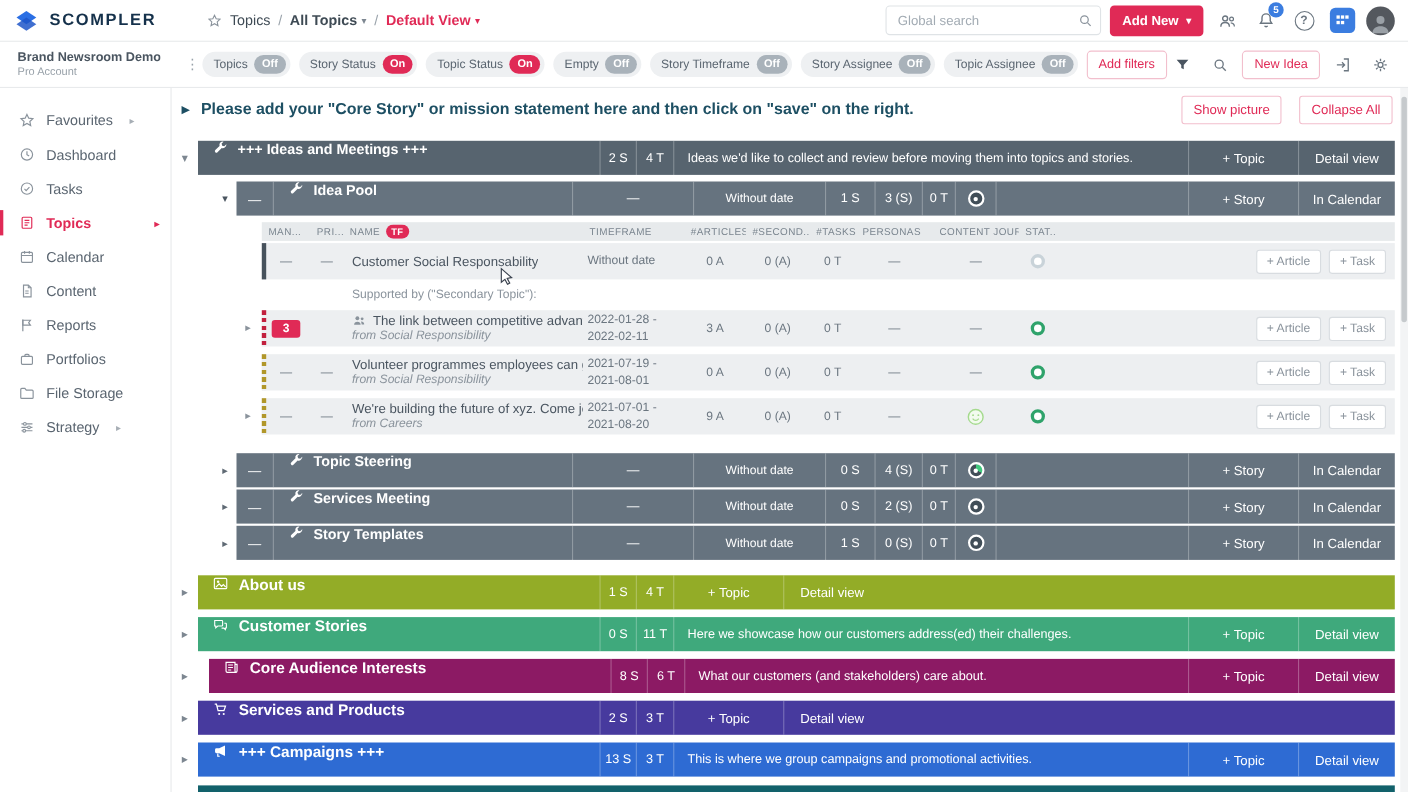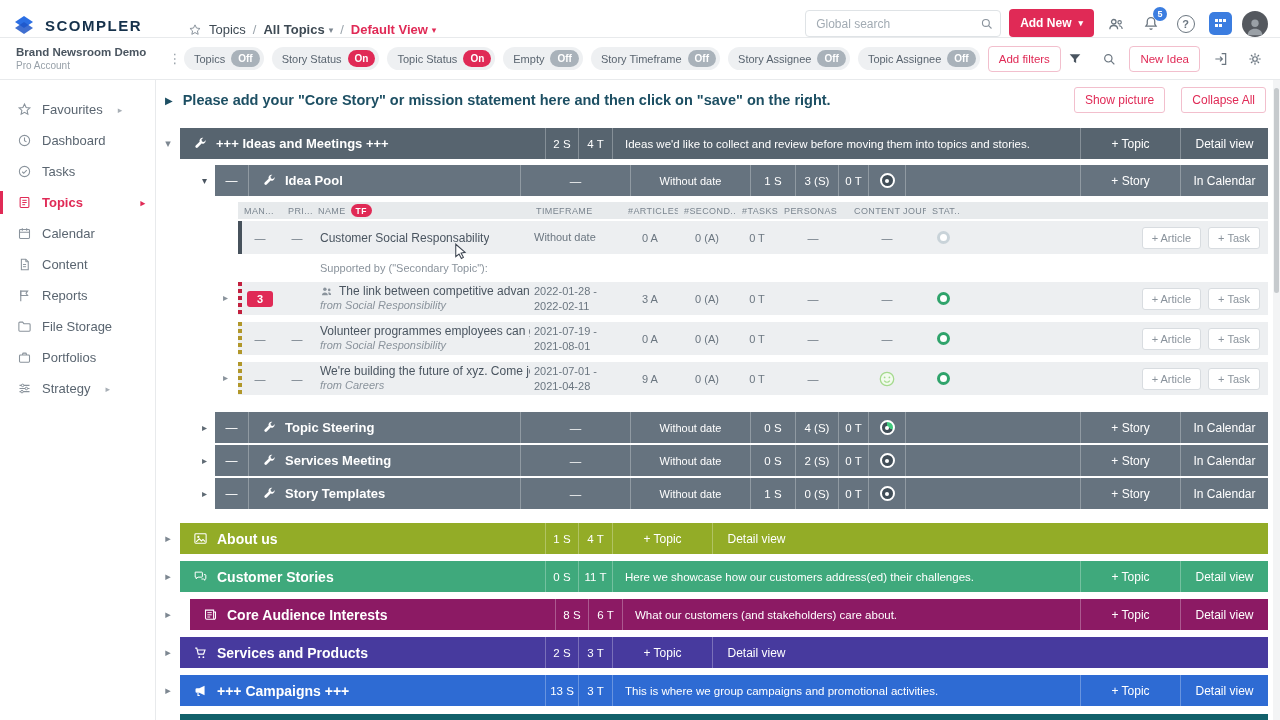--- a/index.html
+++ b/index.html
@@ -3,21 +3,21 @@
 <meta charset="utf-8">
 <style>
 *{box-sizing:border-box;margin:0;padding:0}
 html,body{width:1280px;height:720px;overflow:hidden}
 body{font-family:"Liberation Sans",sans-serif;background:#fff;color:#4a5560;position:relative;font-size:13px}
 :root{--accent:#e02a56}
 svg{display:block}
 .i14{width:14px;height:14px}.i15{width:15px;height:15px}.i16{width:16px;height:16px}.i18{width:18px;height:18px}
 
 
-.topbar{height:38px;display:flex;align-items:flex-end;gap:8px;padding:0 12px;border-bottom:1px solid #e8eaec;background:#fff;position:relative;z-index:6}
+.topbar{height:38px;display:flex;align-items:center;gap:8px;padding:0 12px;border-bottom:1px solid #e8eaec;background:#fff;position:relative;z-index:6}
 .logo{display:flex;align-items:center;gap:9px;width:148px}
 .brand{font-weight:700;font-size:15px;letter-spacing:1.5px;color:#15314b}
 .crumbs{display:flex;align-items:center;gap:7px;font-size:13px;color:#3e4a54;margin-left:20px}
 .crumbs .sep{color:#9aa3ab}
 .dd{display:flex;align-items:center;gap:4px;cursor:pointer}
 .dd .car{font-size:9px;color:#7d8791}
 .dd.red,.dd.red .car{color:var(--accent)}
 .search{margin-left:auto;position:relative;width:196px}
 .search input{width:100%;height:27px;border:1px solid #dfe3e6;border-radius:4px;padding:0 28px 0 10px;font-size:12px;color:#4a5560;outline:none;font-family:inherit}
 .search input::placeholder{color:#a2abb3}
@@ -61,21 +61,21 @@
 .banner .arrow{color:#1d4f63;font-size:10px}
 .banner .btext{color:#1d4f63;font-weight:700;font-size:14.5px;flex:1;white-space:nowrap;overflow:hidden}
 .banner .linkbtn{margin-left:6px;border-radius:3px;font-size:12px}
 
 
 .row{display:flex;align-items:stretch;margin-bottom:6px}
 .gutter{width:24px;flex:none;display:flex;align-items:center;justify-content:center;color:#7d8791;font-size:11px}
 .subgutter{width:35px;flex:none;display:flex;align-items:center;justify-content:flex-end;padding-right:8px;color:#5f6a74;font-size:10px}
 .bar{flex:1;height:31px;display:flex;align-items:stretch;color:#fff;overflow:hidden}
 .cell{display:flex;align-items:center;justify-content:center;border-left:1px solid rgba(255,255,255,.28);font-size:11.5px;white-space:nowrap}
-.ttl{display:flex;align-items:center;gap:9px;padding-left:13px;border-left:none;white-space:nowrap;overflow:hidden}
+.ttl{display:flex;align-items:flex-start;gap:9px;padding-left:13px;border-left:none;white-space:nowrap;overflow:hidden}
 .hdrbar{background:#57646f}
 .hdr-ttl{width:365px;font-size:13px;font-weight:700}
 .cs{width:33px}.ct{width:34px}
 .desc{flex:1;justify-content:flex-start;padding:0 12px;font-size:11.5px;overflow:hidden}
 .bbtn{width:100px;cursor:pointer;font-size:12px}
 .bbtn2{width:88px;cursor:pointer;font-size:12px}
 .subbar{background:#66737f}
 .assignee{width:33px;font-size:12px}
 .sub-ttl{width:272px;font-size:13px;font-weight:600;border-left:1px solid rgba(255,255,255,.28)}
 .mdash{width:110px}.mtf{width:120px;font-size:11px}.ms{width:45px}.ms2{width:43px}.mt{width:30px}.mst{width:37px}
@@ -403,29 +403,29 @@
         <span>Content</span>
       </div>
     <div class="sitem">
         <svg class="i15">
           <use href="#flag"></use>
         </svg>
         <span>Reports</span>
       </div>
     <div class="sitem">
         <svg class="i15">
+          <use href="#case"></use>
+        </svg>
+        <span>Portfolios</span>
+      </div>
+    <div class="sitem">
+        <svg class="i15">
           <use href="#folder"></use>
         </svg>
         <span>File Storage</span>
-      </div>
-    <div class="sitem">
-        <svg class="i15">
-          <use href="#case"></use>
-        </svg>
-        <span>Portfolios</span>
       </div>
     <div class="sitem">
         <svg class="i15">
           <use href="#sliders"></use>
         </svg>
         <span>Strategy</span>
         <span class="chev">▸</span>
       </div>
   </div>
 
@@ -597,21 +597,21 @@
         <div class="td w-man">—</div>
         <div class="td w-pri">—</div>
         <div class="td w-name namec">
           <div class="nameblk">
             <span class="nm">We're building the future of xyz. Come join ...</span>
             <span class="frm">from Careers</span>
           </div>
         </div>
         <div class="td w-tf tfblk">
             <span>2021-07-01 -</span>
-            <span>2021-04-28</span>
+            <span>2021-08-20</span>
           </div>
         <div class="td w-a">9 A</div>
         <div class="td w-s">0 (A)</div>
         <div class="td w-t">0 T</div>
         <div class="td w-p">—</div>
         <div class="td w-j">
             <svg width="16" height="16">
               <use href="#smiley"></use>
             </svg>
           </div>

